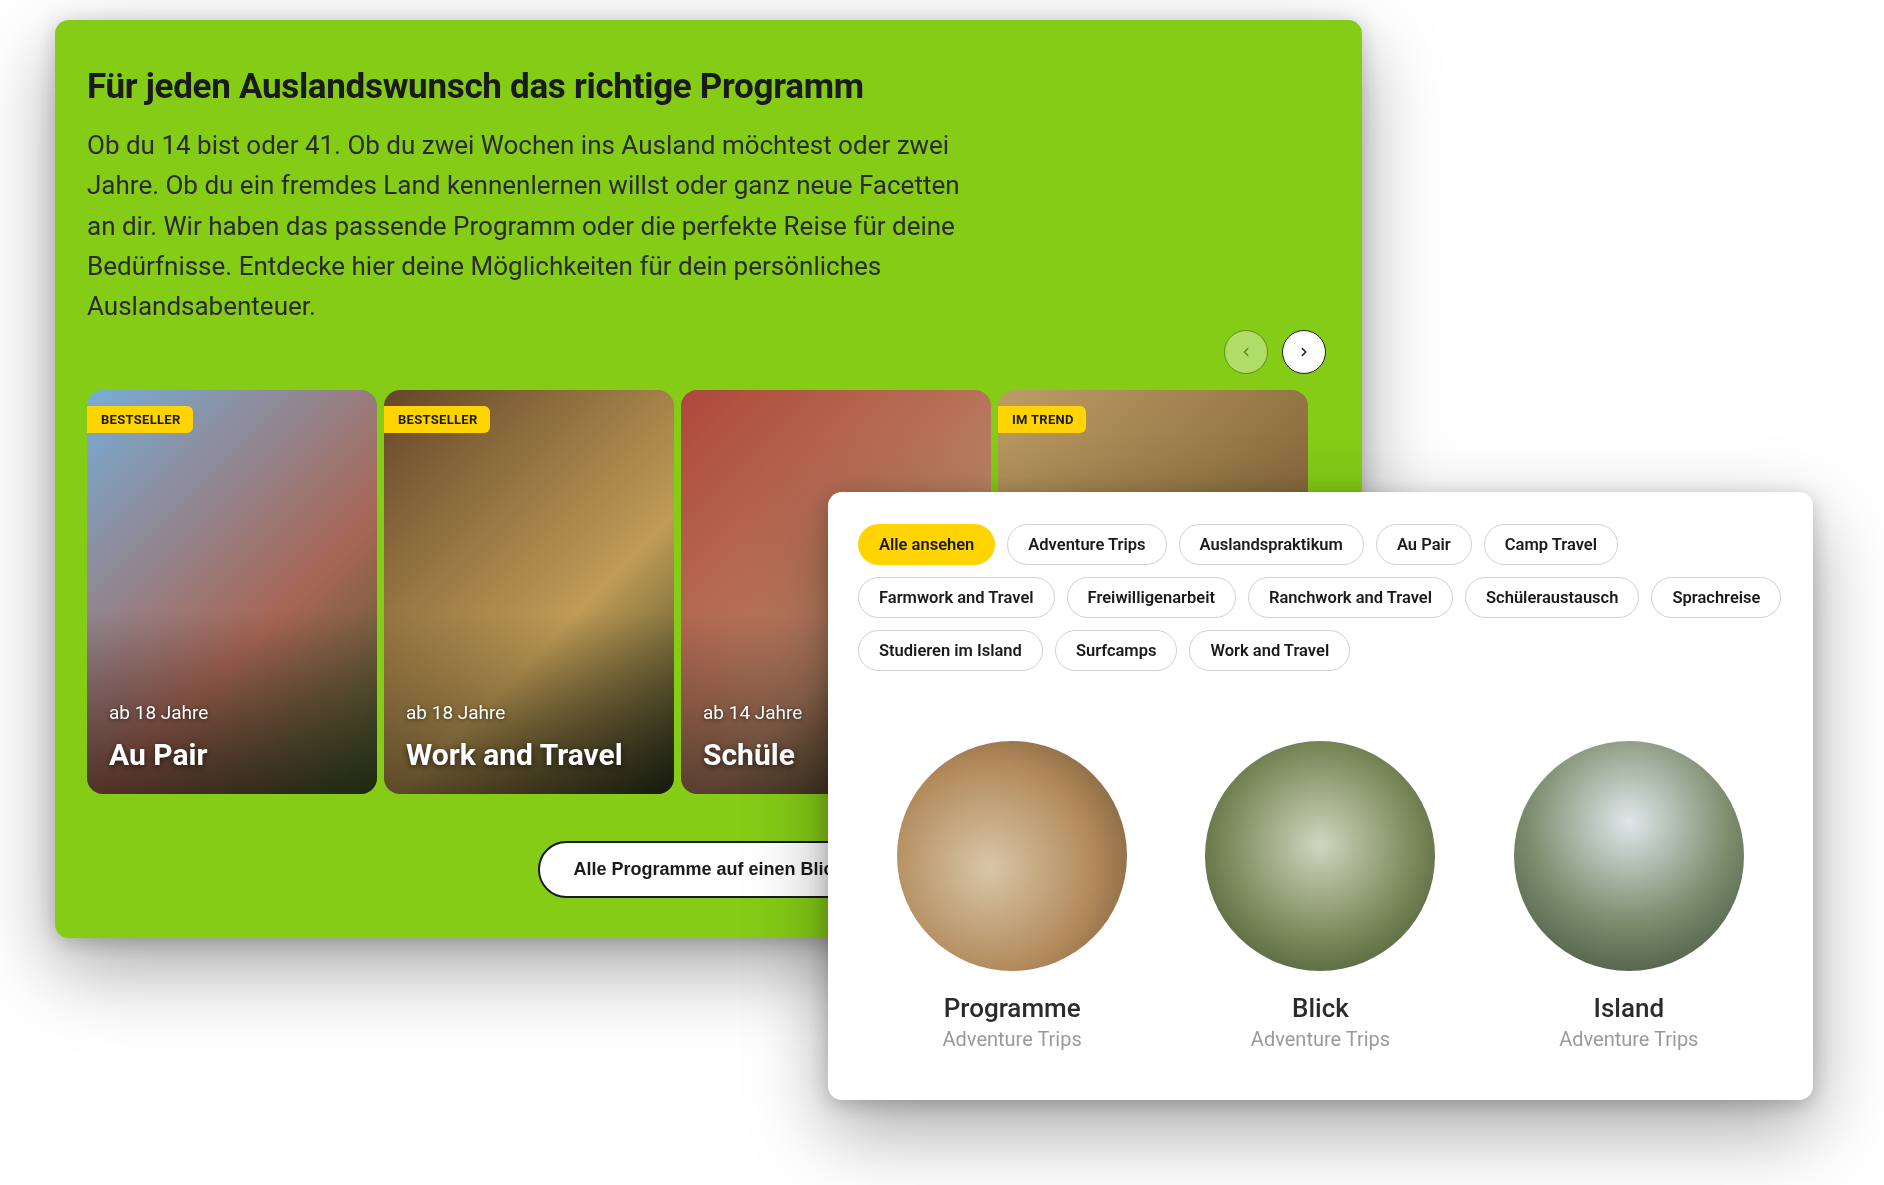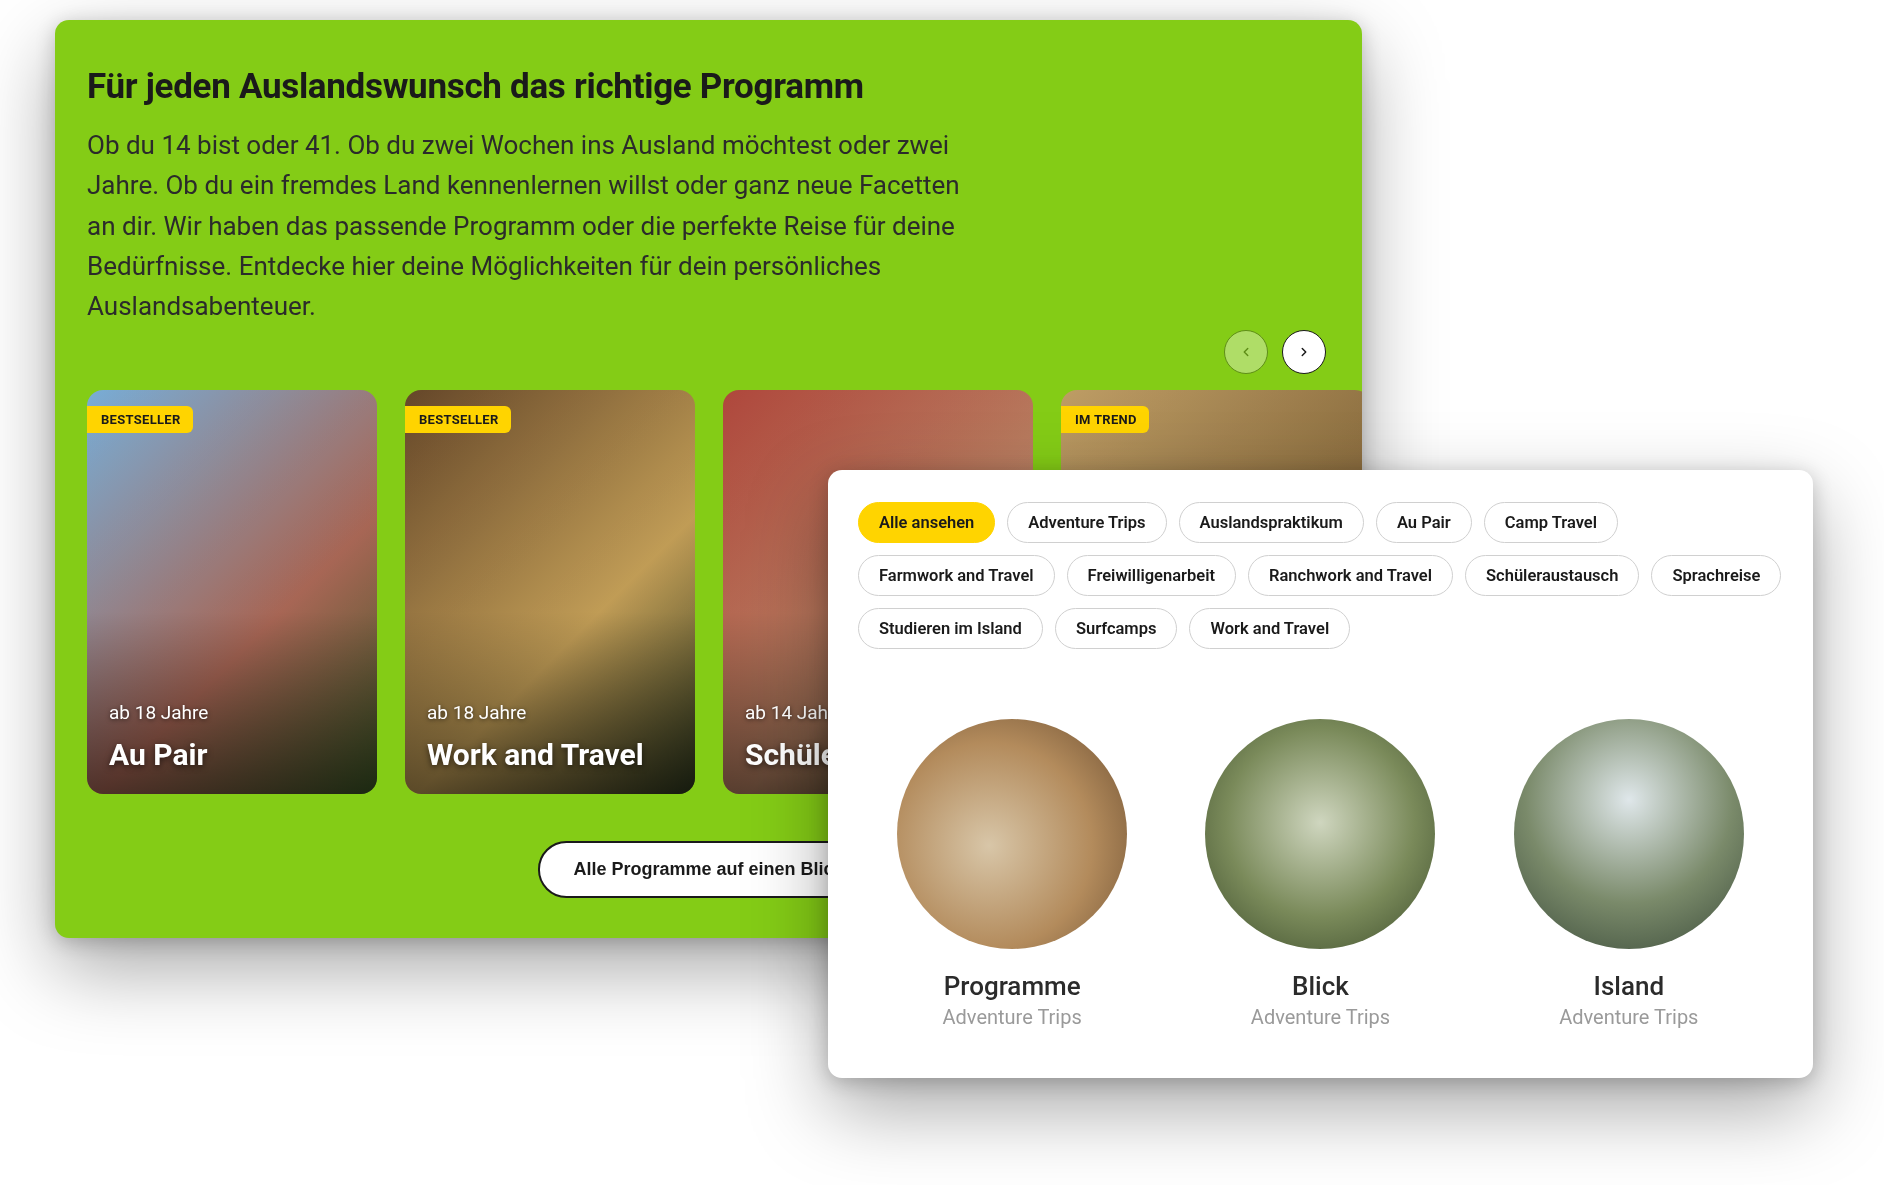--- a/index.html
+++ b/index.html
@@ -47,21 +47,21 @@
     cursor:pointer;
   }
   .nav-circle.disabled{opacity:0.35;cursor:default;}
 
   .carousel{
     position:absolute;
     left:32px;right:0;
     top:370px;
     height:410px;
     display:flex;
-    gap:28px;
+    gap:7px;
     overflow:hidden;
   }
   .program-card{
     position:relative;
     flex:0 0 290px;
     height:404px;
     border-radius:16px;
     overflow:hidden;
     color:#fff;
     cursor:pointer;
@@ -111,21 +111,21 @@
 
   
   .bg-aupair{background:linear-gradient(135deg,#7eb6e2,#b06b59 60%,#3c5a26);}
   .bg-wat{background:linear-gradient(135deg,#6a4a2b,#caa45a 60%,#2e3a1f);}
   .bg-school{background:linear-gradient(135deg,#b84b3f,#c38b6a 60%,#4a5a2c);}
   .bg-trend{background:linear-gradient(135deg,#c8a56a,#8b6c3d 60%,#3a2e1c);}
 
   
   .front-card{
     position:absolute;
-    left:828px;top:470px;
+    left:828px;top:492px;
     width:985px;height:608px;
     background:#fff;
     border-radius:14px;
     box-shadow:0 30px 80px rgba(0,0,0,0.35),0 4px 20px rgba(0,0,0,0.20);
     padding:32px 30px 30px 30px;
   }
   .chips{
     display:flex;
     flex-wrap:wrap;
     gap:12px;

